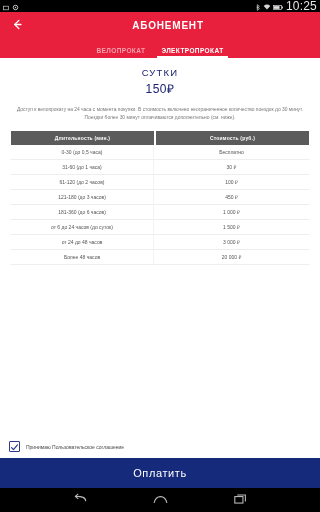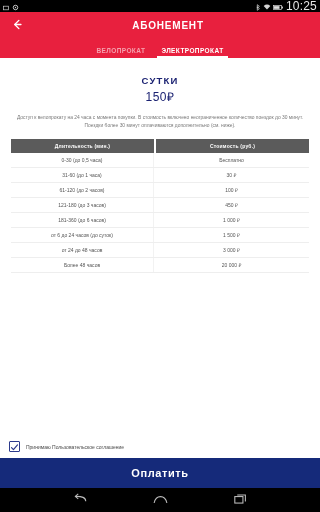--- a/index.html
+++ b/index.html
@@ -47,21 +47,21 @@
   .tab.active::after {
     content: ""; position: absolute; left: -4px; right: -4px; bottom: 0;
     height: 2px; background: #ffffff;
   }
 
   
   .content { flex: 1 1 auto; background: #ffffff; overflow: hidden; position: relative; }
 
   .price-block { text-align: center; padding-top: 9px; }
   .period-label {
-    color: #1b2272; font-size: 9.5px; letter-spacing: 1.2px; font-weight: bold; margin-top: 8px;
+    color: #1b2272; font-size: 9.5px; letter-spacing: 1.2px; font-weight: normal;
   }
   .price-row {
     color: #1b2272; font-size: 12px; font-weight: normal; margin-top: 2px;
     letter-spacing: .5px;
   }
 
   .desc {
     margin: 9px 12px 0 12px;
     color: #7a7a7a; font-size: 4.9px; line-height: 8px; text-align: center;
   }
@@ -93,21 +93,21 @@
   }
   .cbox {
     width: 11px; height: 11px; border: 1.2px solid #2c3a8c; border-radius: 1px;
     background: #ffffff; display: flex; align-items: center; justify-content: center;
     flex: 0 0 auto;
   }
   .agree-label { font-size: 5px; color: #4a4a4a; }
   .pay-btn {
     background: #152a7a; color: #ffffff; height: 30px;
     display: flex; align-items: center; justify-content: center;
-    font-size: 11px; font-weight: bold; letter-spacing: .6px; cursor: pointer;
+    font-size: 11px; font-weight: normal; letter-spacing: .6px; cursor: pointer;
   }
 
   
   .navbar {
     height: 24px; background: #000000; flex: 0 0 auto;
     display: flex; align-items: center; justify-content: space-around;
     padding: 0 40px;
   }
   .nav-btn { display: flex; align-items: center; justify-content: center; cursor: pointer; width: 36px; height: 24px; }
 </style>

